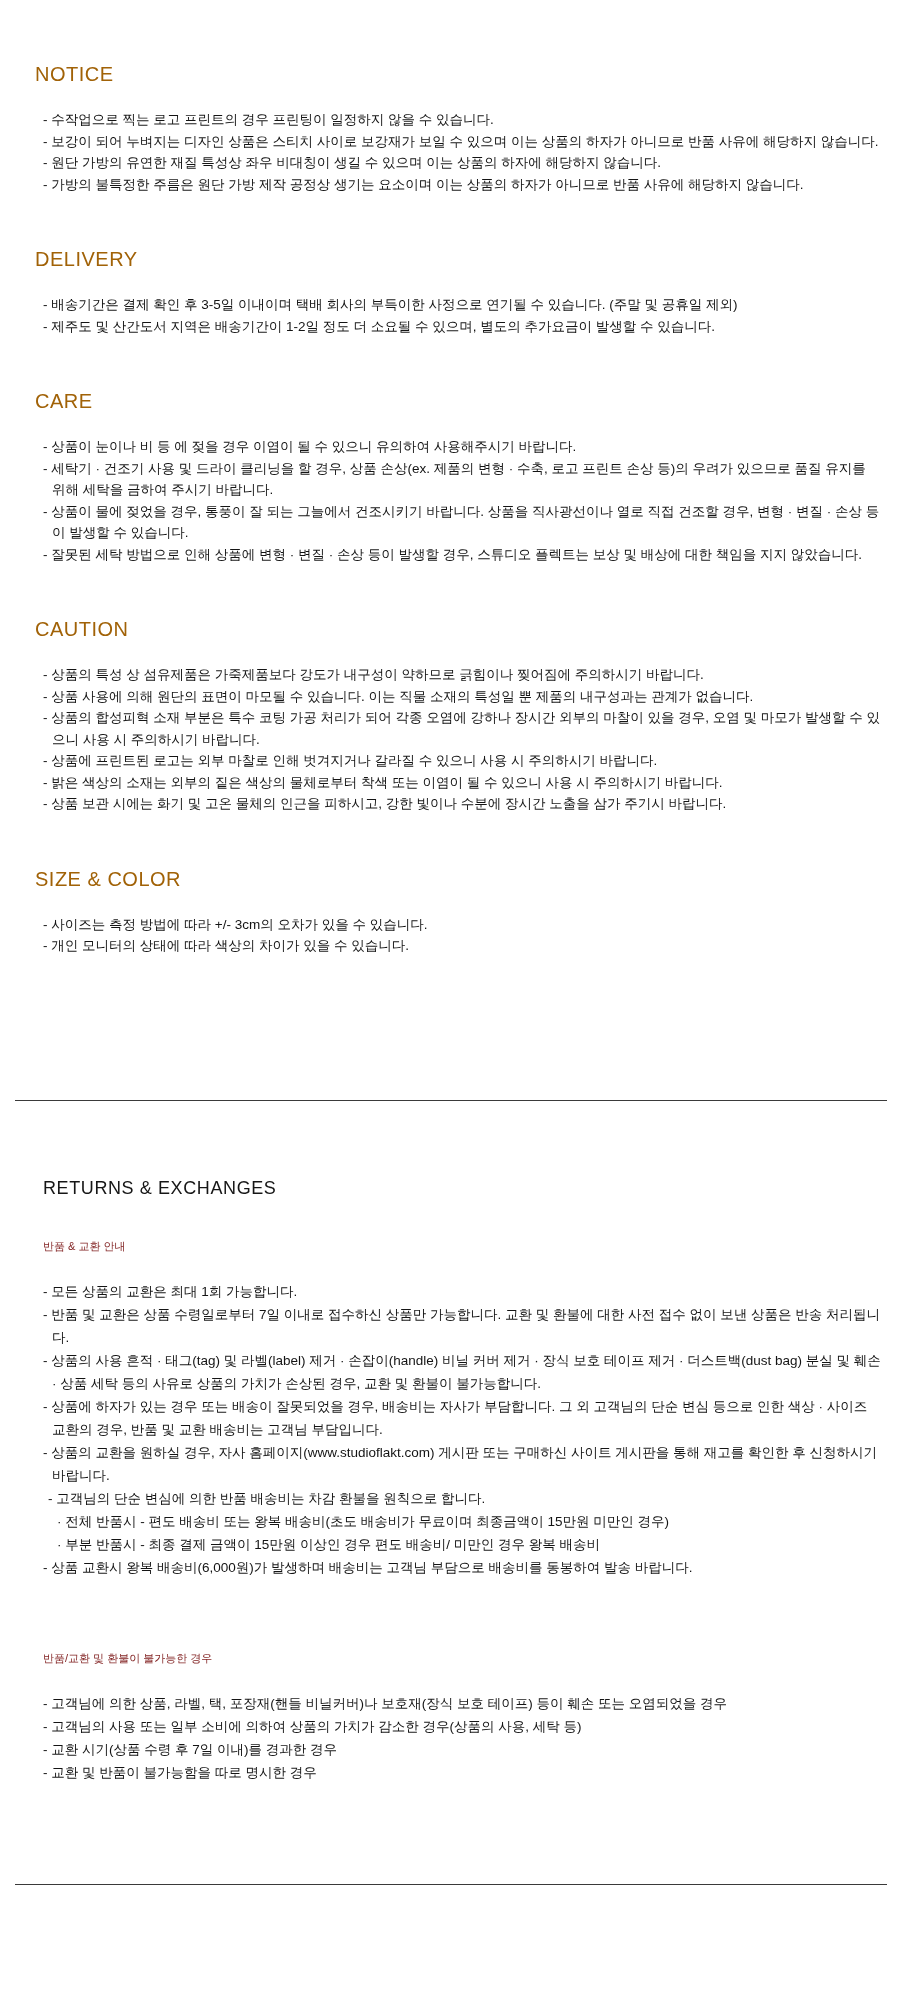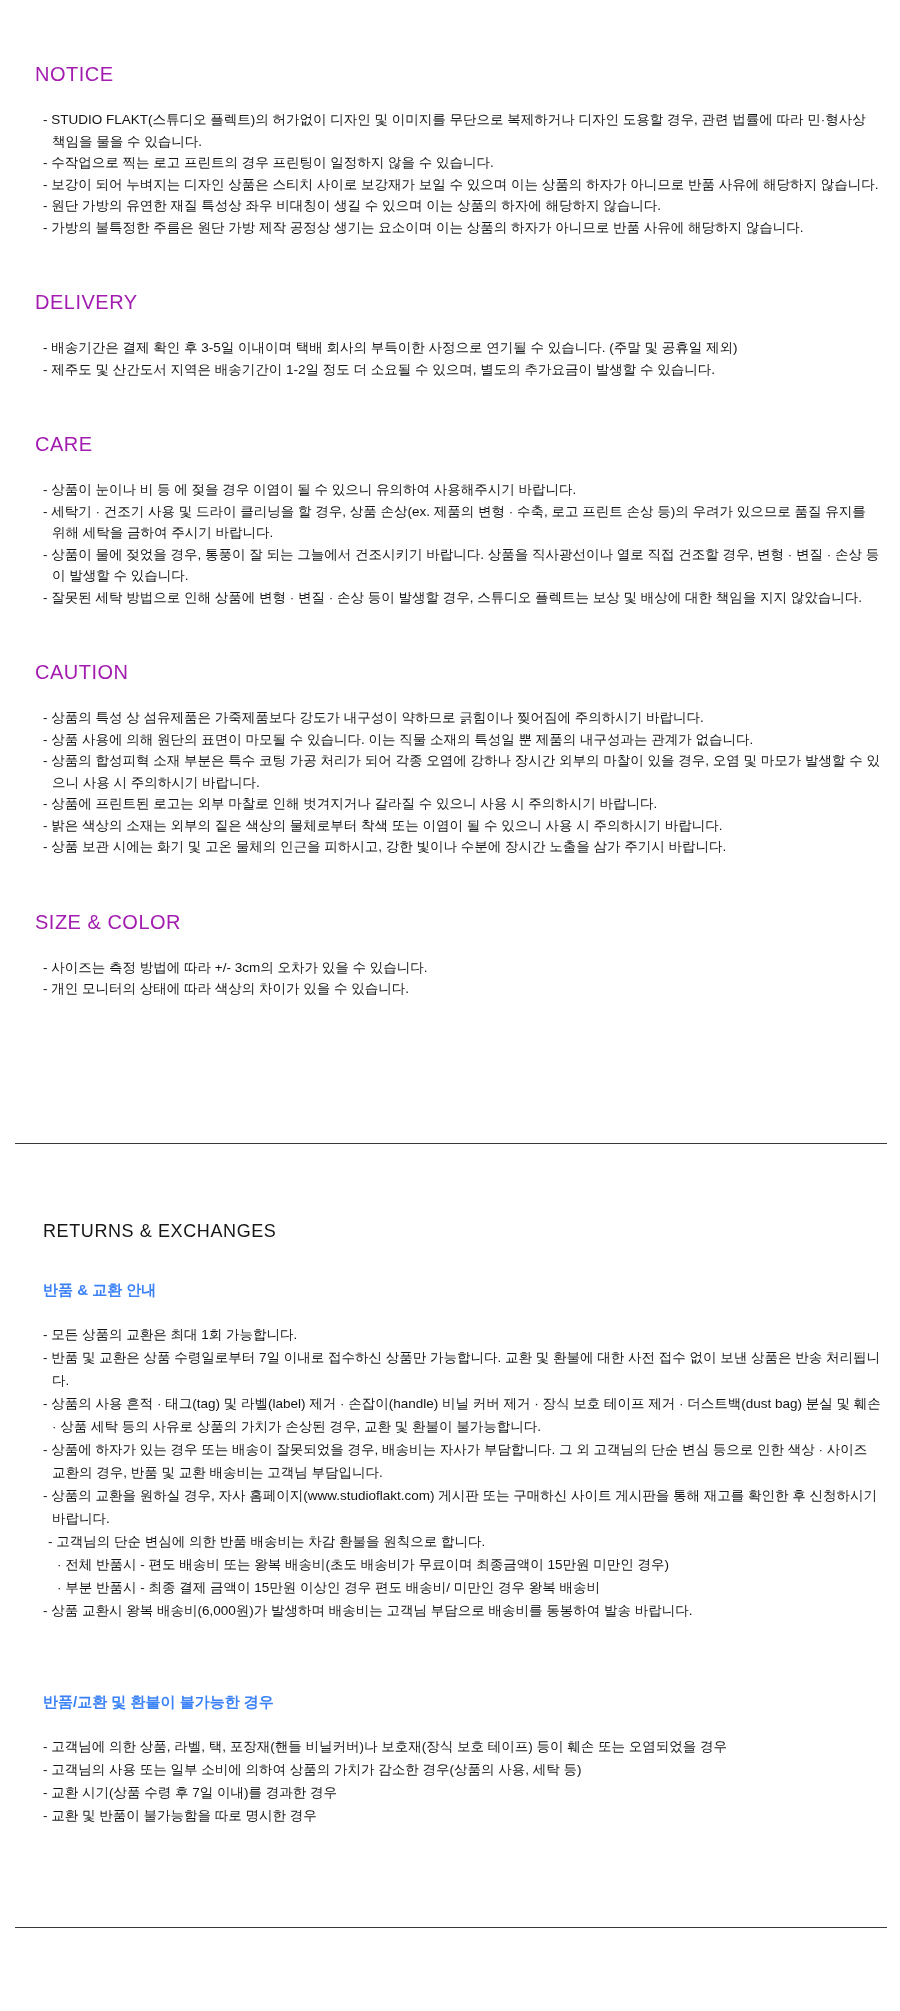--- a/index.html
+++ b/index.html
@@ -13,21 +13,21 @@
   .page {
     box-sizing: border-box;
     width: 900px;
     padding: 62px 18px 24px 35px;
   }
   .sec-heading {
     font-size: 20px;
     font-weight: 400;
     letter-spacing: 0.5px;
     line-height: 24px;
-    color: #a21caf;
+    color: #a16207;
   }
   .sec { margin-top: 52px; }
   .sec:first-child { margin-top: 0; }
   .sec-delivery { }
   .list { margin-top: 23px; margin-left: 8px; }
   .li {
     font-size: 13.5px;
     line-height: 21.5px;
     padding-left: 9px;
     text-indent: -9px;
@@ -48,38 +48,37 @@
   .divider-bottom { margin-top: 100px; }
   .returns-block { margin-top: 76px; margin-left: 8px; }
   .returns-heading {
     font-size: 18px;
     font-weight: 400;
     letter-spacing: 0.6px;
     line-height: 22px;
     color: #161616;
   }
   .sub-title {
-    font-size: 15px;
-    font-weight: 700;
+    font-size: 11px;
+    font-weight: 400;
     line-height: 19px;
     margin-top: 38px;
-    color: #3b82f6;
+    color: #7f1d1d;
   }
   .sub-title.second { margin-top: 70px; }
   .returns-block .list { margin-top: 24px; margin-left: 0; }
 </style>
 </head>
 <body>
 
 <div class="page">
 
   <div class="sec">
     <div class="sec-heading">NOTICE</div>
     <div class="list">
-      <div class="li">- STUDIO FLAKT(스튜디오 플렉트)의 허가없이 디자인 및 이미지를 무단으로 복제하거나 디자인 도용할 경우, 관련 법률에 따라 민·형사상 책임을 물을 수 있습니다.</div>
       <div class="li">- 수작업으로 찍는 로고 프린트의 경우 프린팅이 일정하지 않을 수 있습니다.</div>
       <div class="li">- 보강이 되어 누벼지는 디자인 상품은 스티치 사이로 보강재가 보일 수 있으며 이는 상품의 하자가 아니므로 반품 사유에 해당하지 않습니다.</div>
       <div class="li">- 원단 가방의 유연한 재질 특성상 좌우 비대칭이 생길 수 있으며 이는 상품의 하자에 해당하지 않습니다.</div>
       <div class="li">- 가방의 불특정한 주름은 원단 가방 제작 공정상 생기는 요소이며 이는 상품의 하자가 아니므로 반품 사유에 해당하지 않습니다.</div>
     </div>
   </div>
 
   <div class="sec sec-delivery">
     <div class="sec-heading">DELIVERY</div>
     <div class="list">

